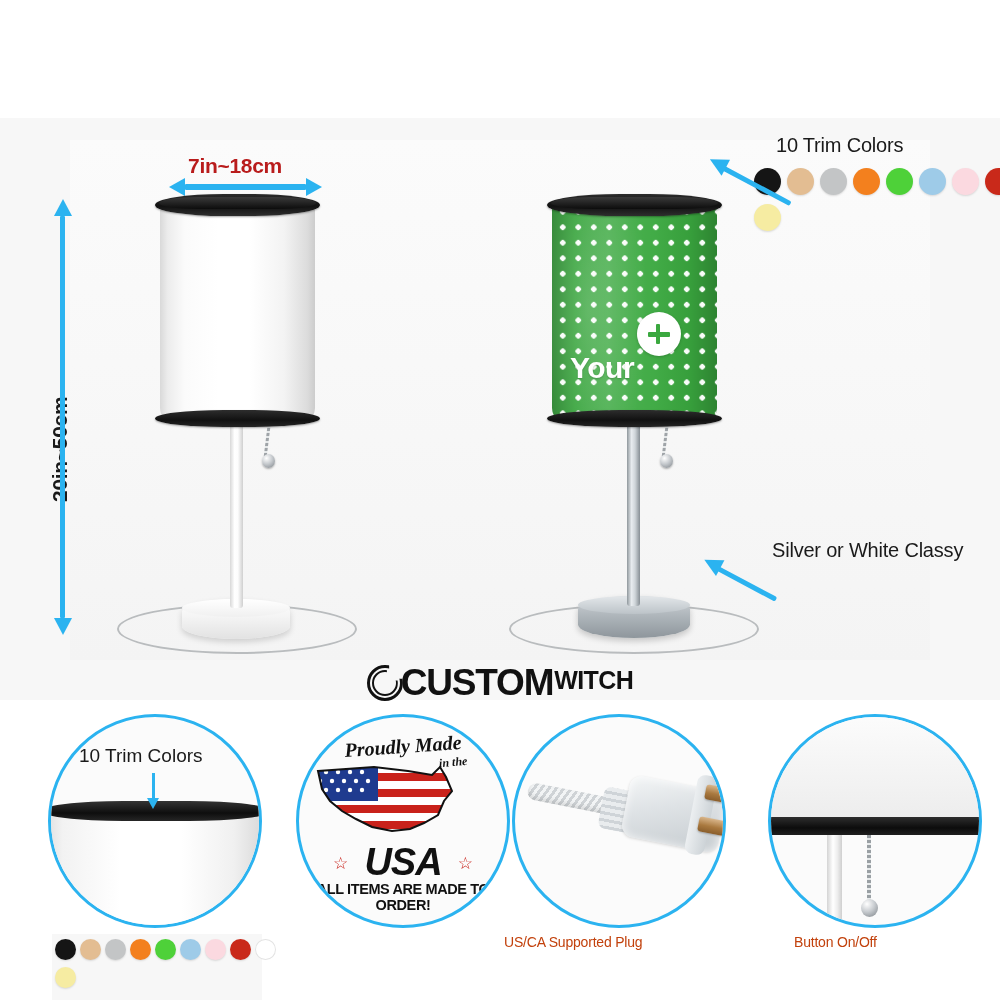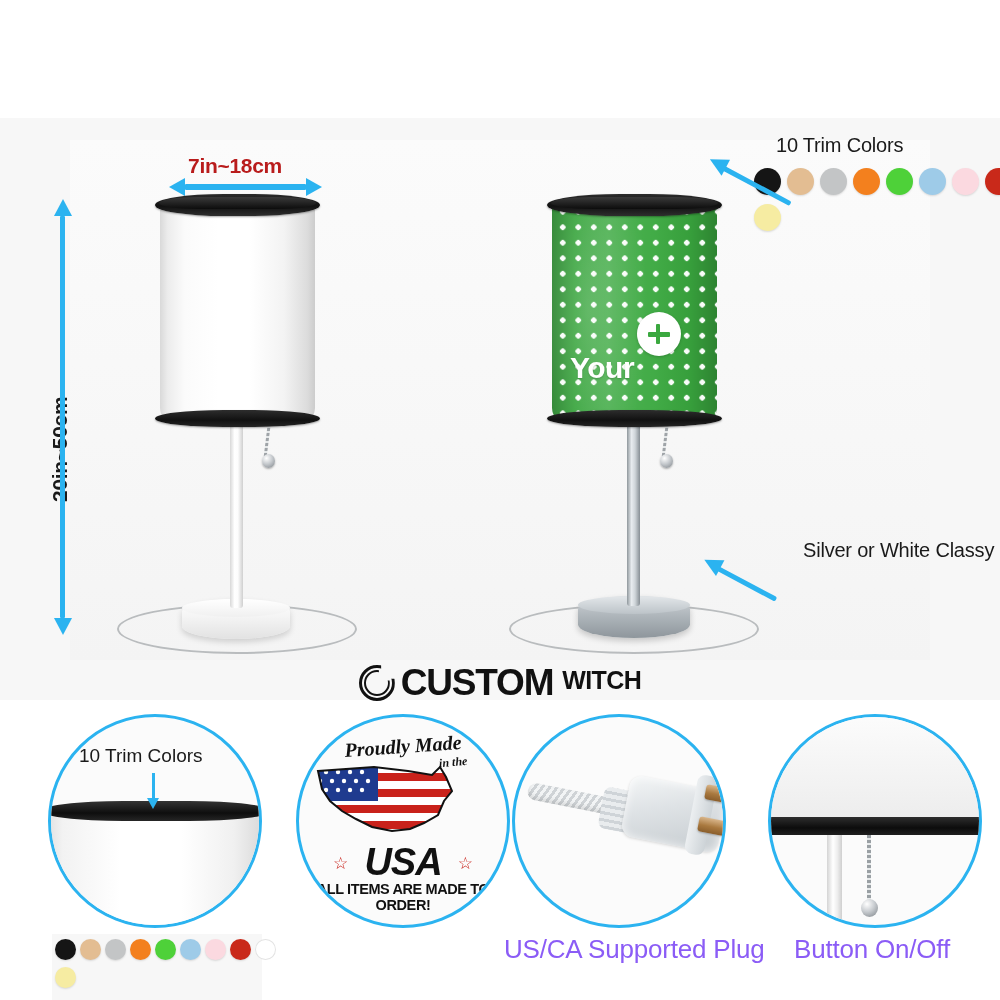--- a/index.html
+++ b/index.html
@@ -182,21 +182,21 @@
   .down-arrow{position:absolute;width:3px;background:#2bb3f0;}
   .down-arrow:after{
     content:"";position:absolute;left:-5px;bottom:-10px;width:0;height:0;
     border-left:6.5px solid transparent;border-right:6.5px solid transparent;
     border-top:11px solid #2bb3f0;
   }
 
   
   .logo{
     position:absolute;left:0;top:660px;width:1000px;height:46px;
-    display:flex;align-items:center;justify-content:center;gap:8px;
+    display:flex;align-items:center;justify-content:center;gap:0px;
   }
   .logo-c{
     position:relative;width:36px;height:36px;margin-right:-2px;
   }
   .logo-c .ring{
     position:absolute;inset:0;border:3.5px solid #111;border-radius:50%;
     clip-path:polygon(0 0,62% 0,62% 38%,100% 38%,100% 100%,0 100%);
   }
   .logo-c .ring2{
     position:absolute;left:5px;top:5px;right:5px;bottom:5px;
@@ -210,21 +210,21 @@
 
   
   .features{
     position:absolute;left:0;top:706px;width:1000px;height:294px;background:#ffffff;
   }
   .fcircle{
     position:absolute;border-radius:50%;border:3px solid #2bb3f0;
     background:#fbfbfb;overflow:hidden;
   }
   .flabel{
-    position:absolute;color:#8b5cf6;font-size:26px;white-space:nowrap;letter-spacing:-0.2px;
+    position:absolute;color:#c2410c;font-size:14px;white-space:nowrap;letter-spacing:-0.2px;
   }
   .swatch-panel{
     position:absolute;background:#f7f7f7;
   }
 
   
   .usa-inner{position:absolute;inset:0;}
   .usa-made{
     position:absolute;left:0;top:18px;width:100%;text-align:center;
     font-family:"Liberation Serif","DejaVu Serif",serif;
@@ -402,21 +402,21 @@
         <div class="swatch" style="width: 27px; height: 27px; background: rgb(251, 217, 224); left: 198px; top: 0px;"></div>
         <div class="swatch" style="width: 27px; height: 27px; background: rgb(201, 41, 26); left: 231px; top: 0px;"></div>
         <div class="swatch" style="width: 27px; height: 27px; background: rgb(246, 236, 162); left: 0px; top: 36px;"></div>
       </div>
 
     <div class="diag-arrow" style="left:705px;top:46px;width:90px;height:40px;transform:rotate(28deg);">
       <span class="stem" style="left:14px;top:16px;width:76px;"></span>
       <span class="head" style="left:-2px;top:8px;"></span>
     </div>
 
-    <div class="callout-label" style="left:772px;top:421px;margin-left:31px;">Silver or White Classy</div>
+    <div class="callout-label" style="left:772px;top:421px;">Silver or White Classy</div>
     <div class="diag-arrow" style="left:700px;top:444px;width:80px;height:40px;transform:rotate(28deg);">
       <span class="stem" style="left:14px;top:16px;width:66px;"></span>
       <span class="head" style="left:-2px;top:8px;"></span>
     </div>
   </div>
 
   <div class="logo">
     <span class="logo-c">
       <span class="ring"></span>
         <span class="ring2"></span>

